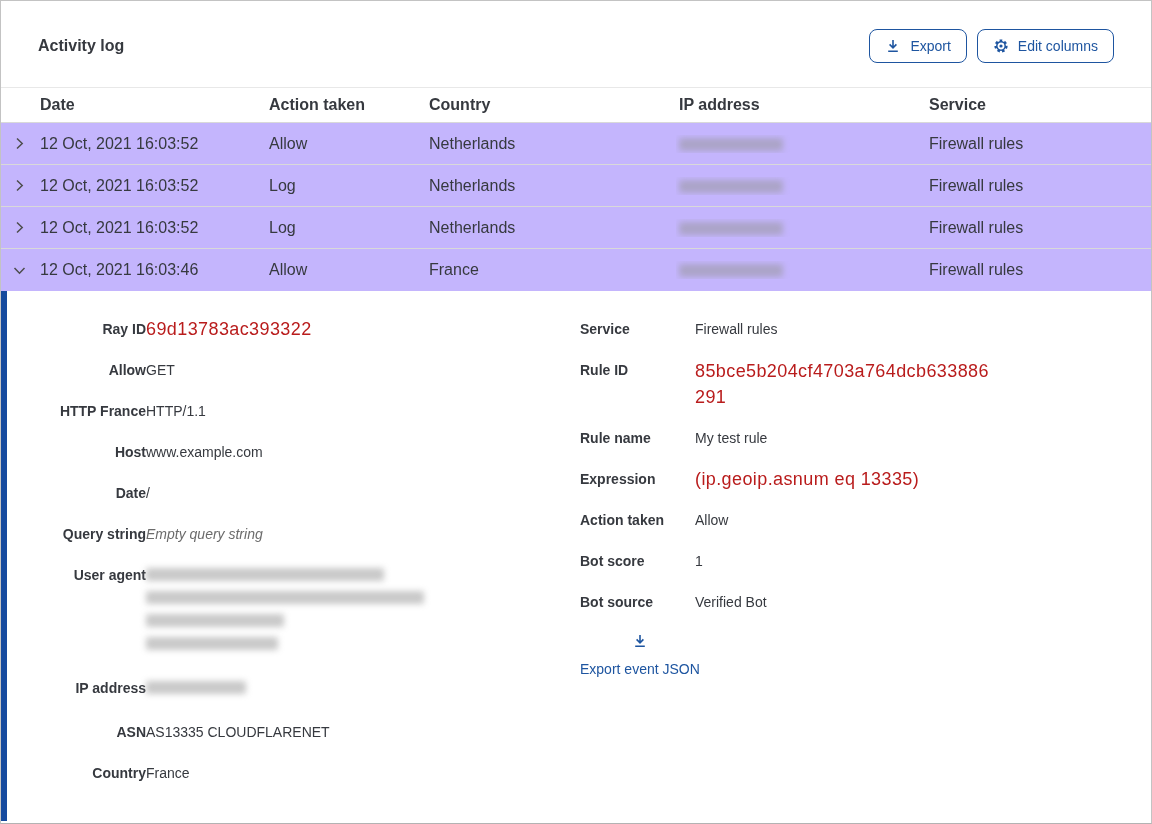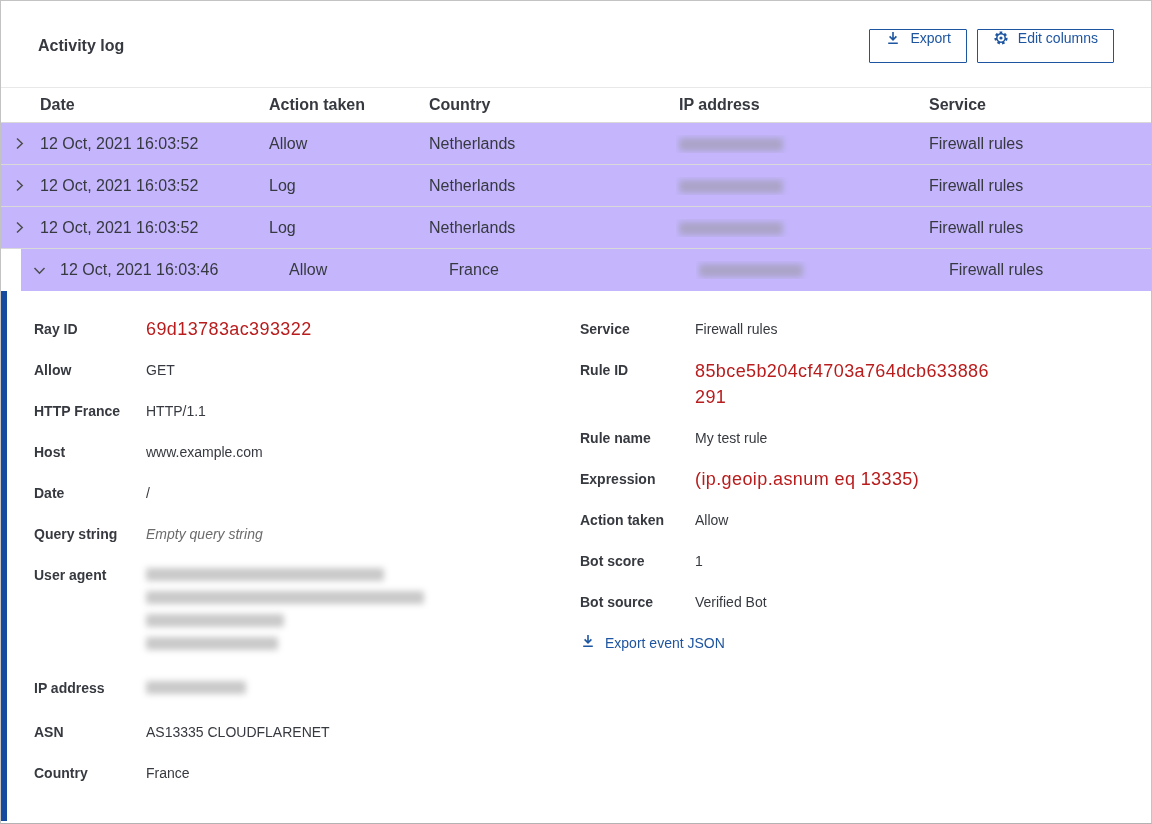--- a/index.html
+++ b/index.html
@@ -6,64 +6,64 @@
   * { box-sizing:border-box; margin:0; padding:0; }
   body { font-family:"Liberation Sans", sans-serif; background:#fff; }
   .frame { width:1152px; height:824px; border:1px solid #c3c3c3; border-bottom-color:#b3b3b3;
            background:#fff; overflow:hidden; position:relative; }
 
   
   .topbar { display:flex; align-items:center; justify-content:space-between;
             padding:28px 37px 24px 37px;gap:20px; }
   .page-title { font-size:16px; font-weight:700; color:var(--text); }
   .btn-row { display:flex; gap:10px; }
-  .btn { display:flex; gap:9px; height:34px; padding:0 15px;
-         border:1px solid var(--accent); border-radius:1px; background:#fff;
+  .btn { display:flex; align-items:center; gap:9px; height:34px; padding:0 15px;
+         border:1px solid var(--accent); border-radius:8px; background:#fff;
          color:var(--accent); font-size:14px; font-family:inherit; cursor:pointer; }
   .btn svg { display:block; }
 
   
   .grid-row { display:grid; grid-template-columns:36px 229px 160px 250px 250px 1fr;
               align-items:center; }
   .grid-row > div { padding-left:3px; font-size:16px; color:var(--text);
                     white-space:nowrap; overflow:hidden; }
   .thead { height:36px; border-top:1px solid #e8e8e8; border-bottom:1px solid var(--line); }
   .thead > div { font-weight:600; }
   .trow { height:42px; border-bottom:1px solid var(--line); cursor:pointer; background:#c4b5fd; }
-  .trow.expanded { border-bottom:none;margin-left:20px; }
+  .trow.expanded { border-bottom:none; }
   .cell-chevron { padding-left:10px !important; display:flex; align-items:center; }
 
   .redacted-bar { display:inline-block; height:13px; border-radius:2px; background:#939393;
                   filter:blur(3px); opacity:.5; vertical-align:middle; }
   .ip-bar { width:104px; }
 
   
   .detail { border-left:6px solid var(--panel-border); height:530px;
             padding:26px 20px 0 27px; display:flex; }
   .dcol-left  { width:546px; flex:none; }
   .dcol-right { flex:1; min-width:0; }
   .field { display:flex; margin-bottom:16px; }
   .f-label { flex:none; font-weight:700; font-size:14px; color:var(--text); line-height:25px; }
-  .dcol-left  .f-label { width:112px; }
+  .dcol-left  .f-label { width:112px;text-align:right; }
   .dcol-right .f-label { width:115px; }
   .f-value { font-size:14px; color:var(--text); line-height:25px; min-width:0; }
   .f-value.mono { font-family:Liberation Sans, sans-serif; font-size:18px; color:#b91c1c;
                   letter-spacing:.4px; }
   .f-value.mono.wrap { max-width:296px; word-break:break-all; line-height:26px; }
   .f-value.italic { font-style:italic; color:#6b6b6b; }
   .redacted-block .redacted-line { height:13px; border-radius:2px; background:#939393;
                   filter:blur(3px); opacity:.5; margin:5px 0 10px 0; }
   .redacted-block .redacted-line:nth-child(1){ width:238px; }
   .redacted-block .redacted-line:nth-child(2){ width:278px; }
   .redacted-block .redacted-line:nth-child(3){ width:138px; }
   .redacted-block .redacted-line:nth-child(4){ width:132px; }
   .redacted-block.single .redacted-line:nth-child(1){ width:100px; }
 
   .export-link { display:inline-flex; align-items:center; gap:9px; color:var(--accent);
-                 font-size:14px; margin-top:2px; cursor:pointer; text-decoration:none; }
+                 font-size:14px; margin-top:2px; cursor:pointer; text-decoration:none;flex-direction:column; }
 </style>
 </head>
 <body>
 
 <div class="frame">
 
   <div class="topbar">
     <div class="page-title">Activity log</div>
     <div class="btn-row">
       <button class="btn">

